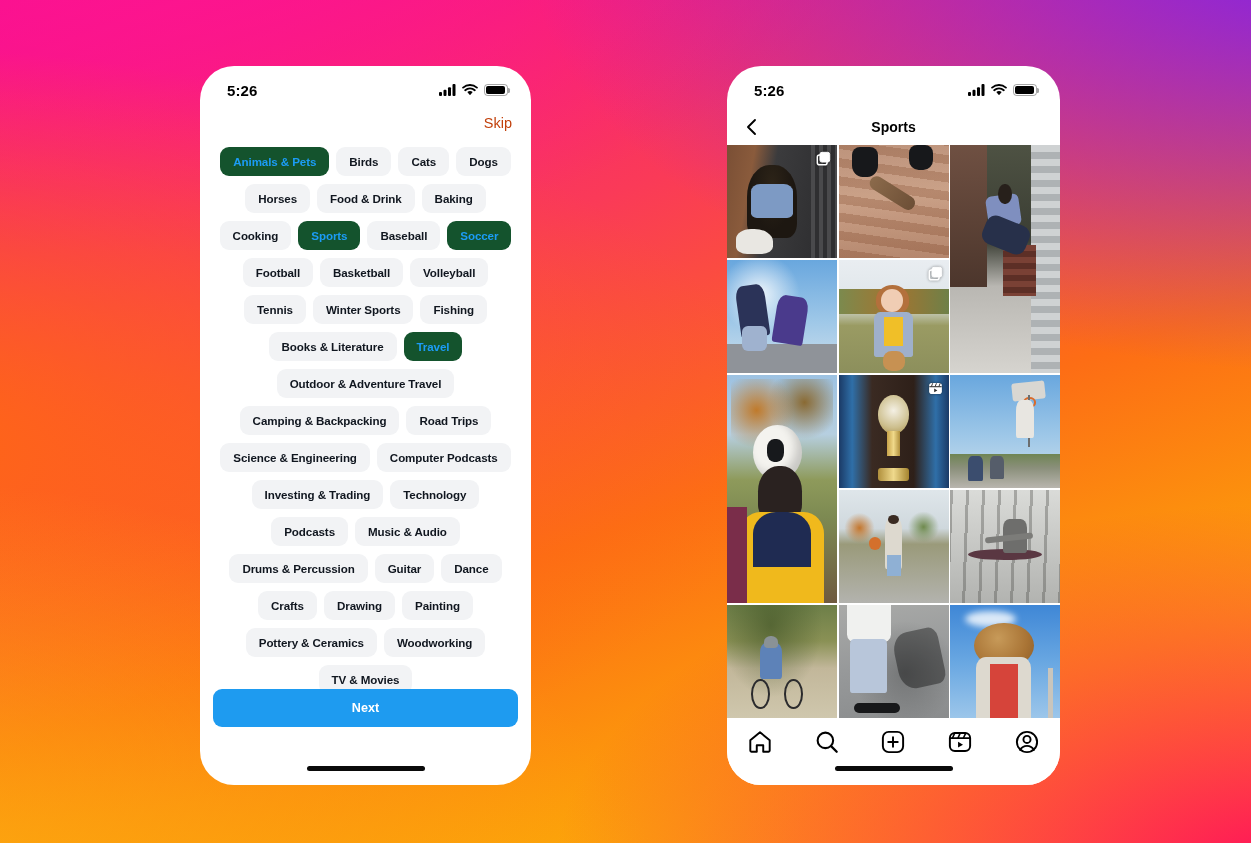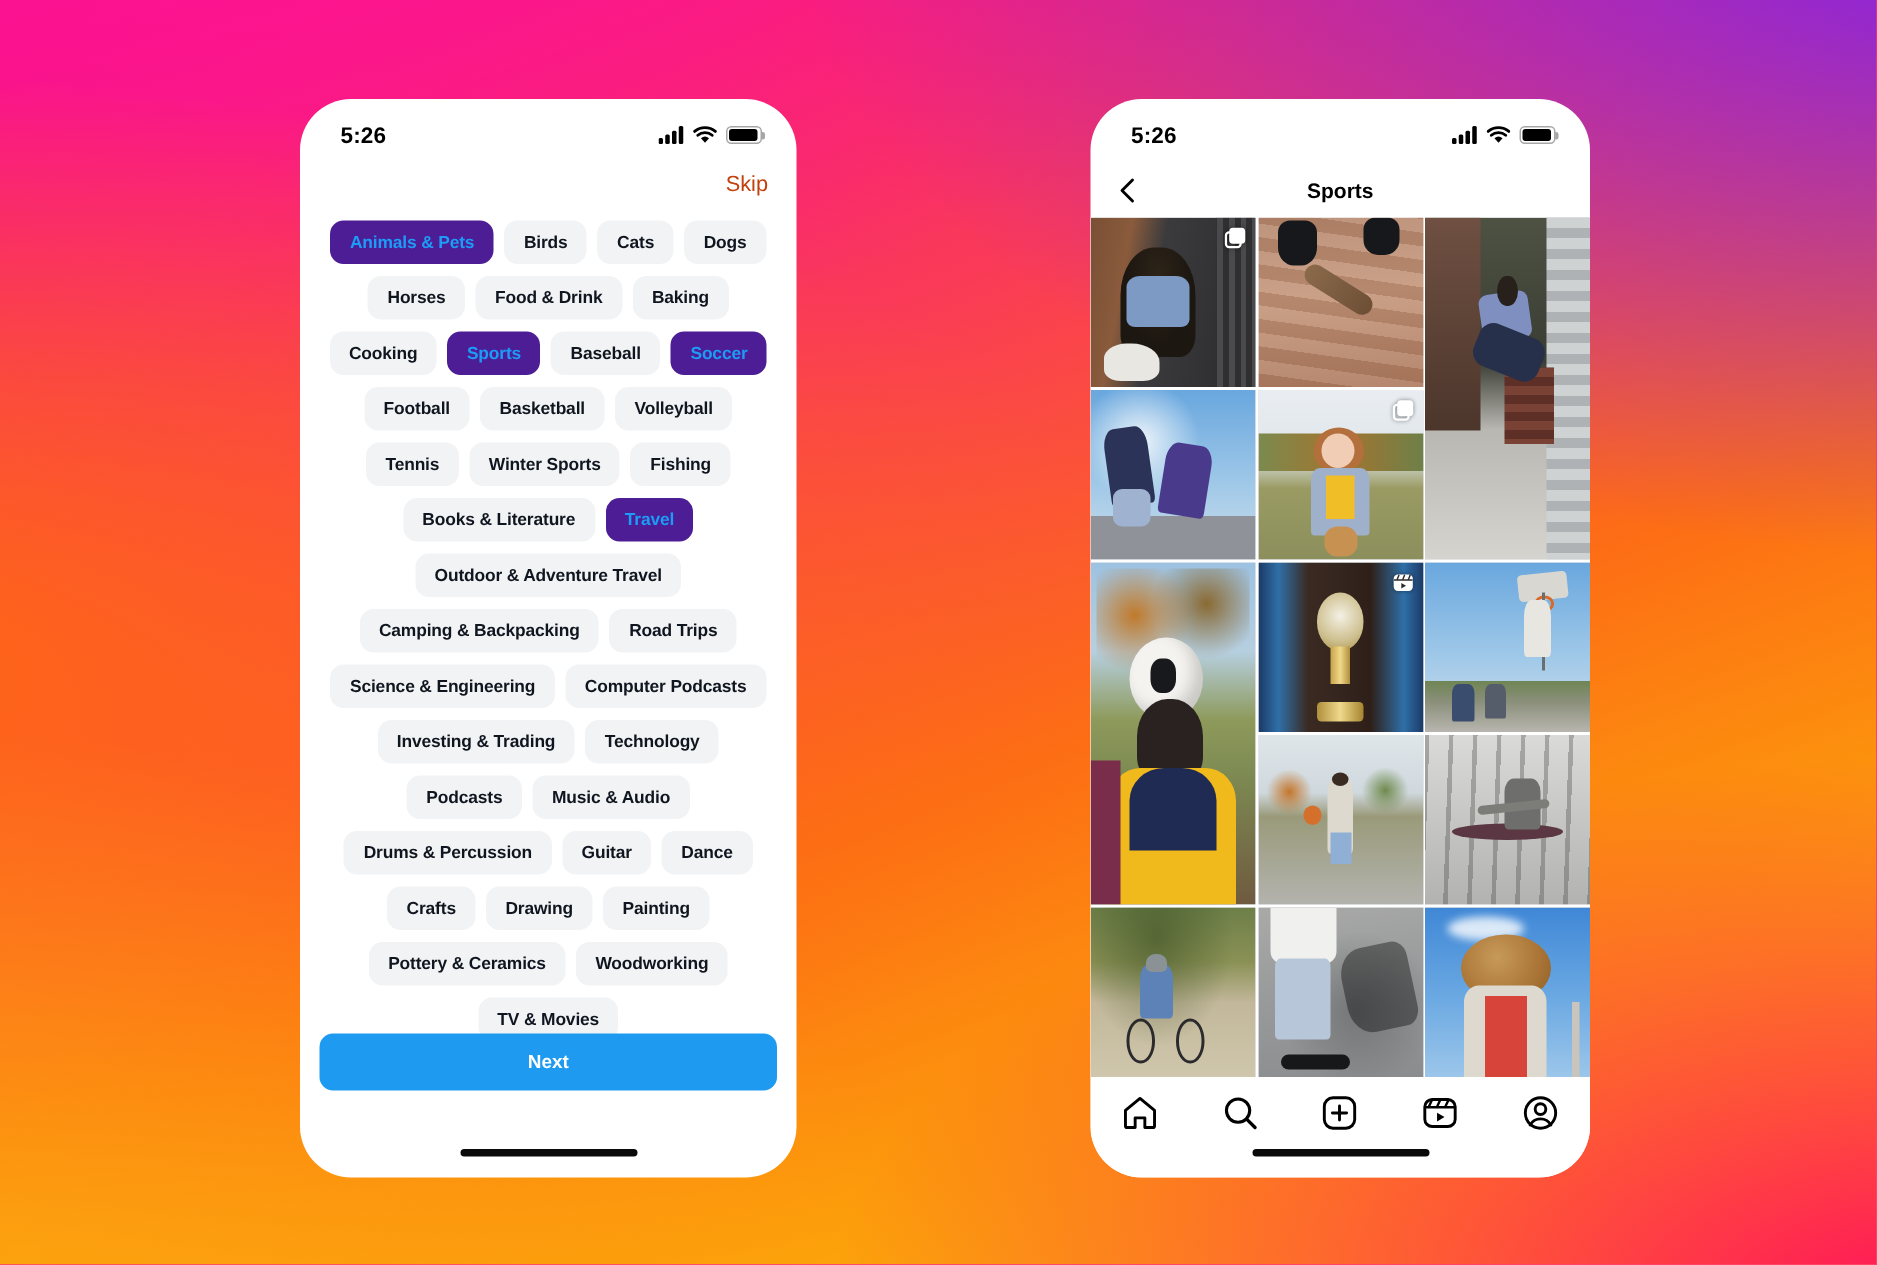--- a/index.html
+++ b/index.html
@@ -120,21 +120,21 @@
     padding: 8px 13px;
     font-family: "Liberation Sans", sans-serif;
     font-size: 11.6px;
     font-weight: bold;
     color: #10161f;
     white-space: nowrap;
     cursor: pointer;
     letter-spacing: -.1px;
   }
   .chip.selected {
-    background: #4c1d95;
+    background: #14532d;
     color: #1c9cf6;
   }
 
   .next-wrap { position: absolute; left: 0; right: 0; bottom: 58px; padding: 0 13px; }
   .next-btn {
     width: 100%;
     height: 38px;
     border: none;
     border-radius: 9px;
     background: #1e9bf0;

